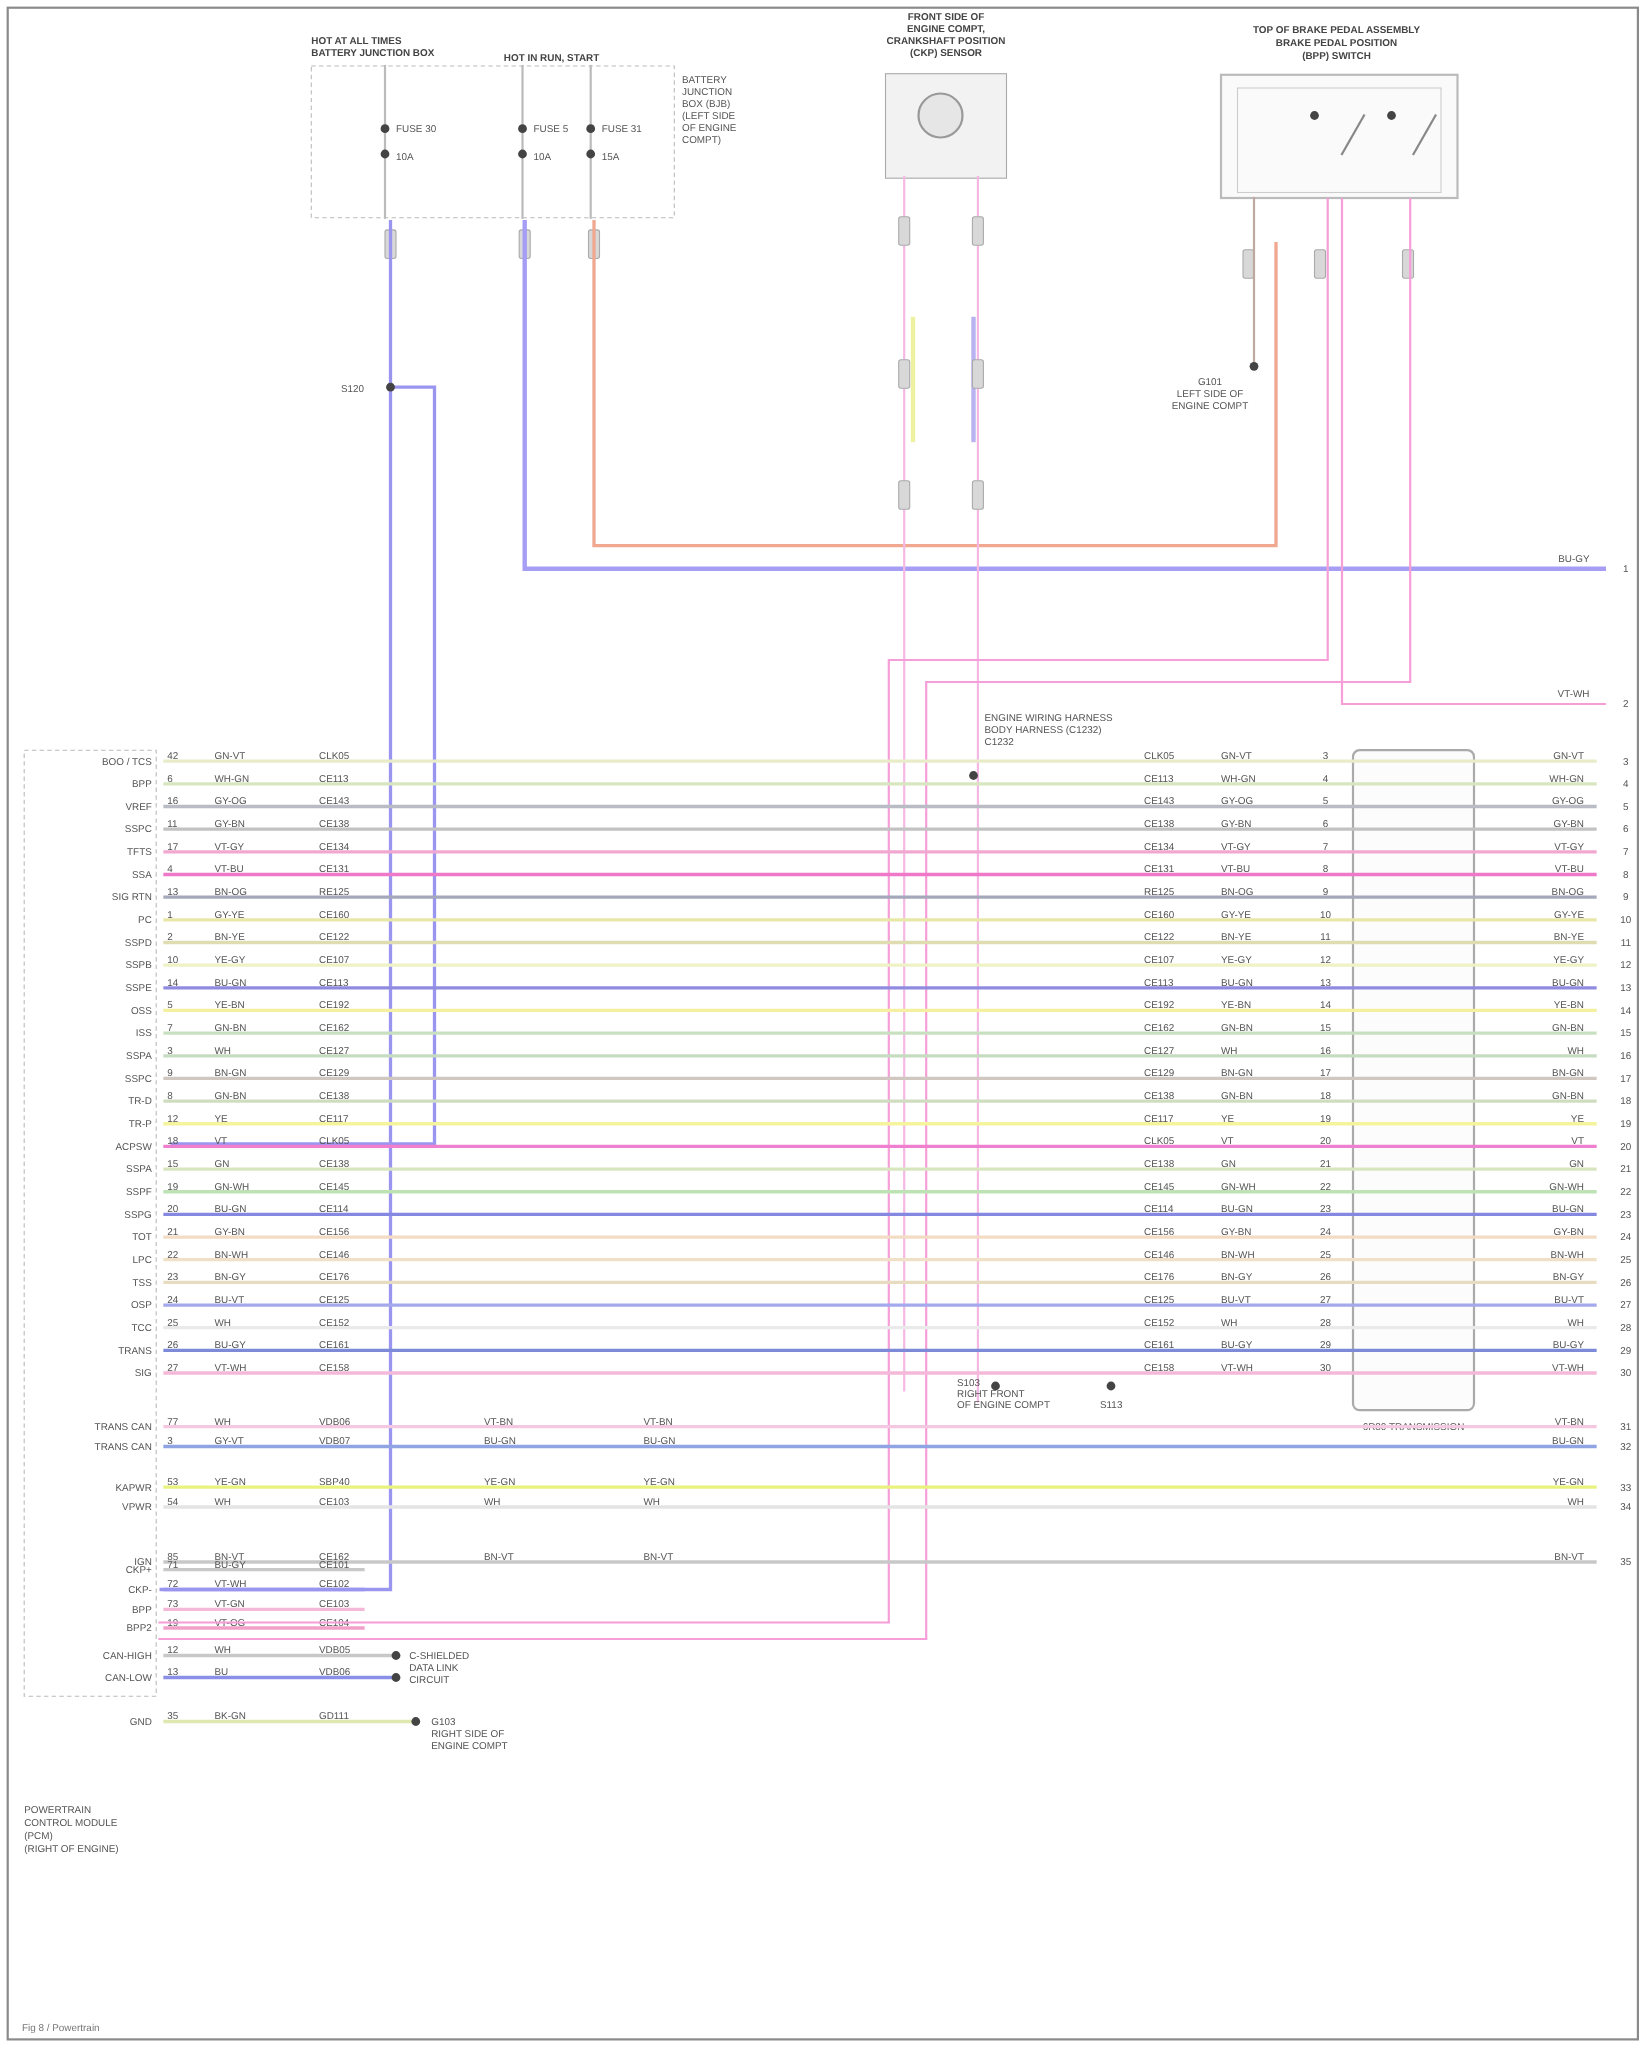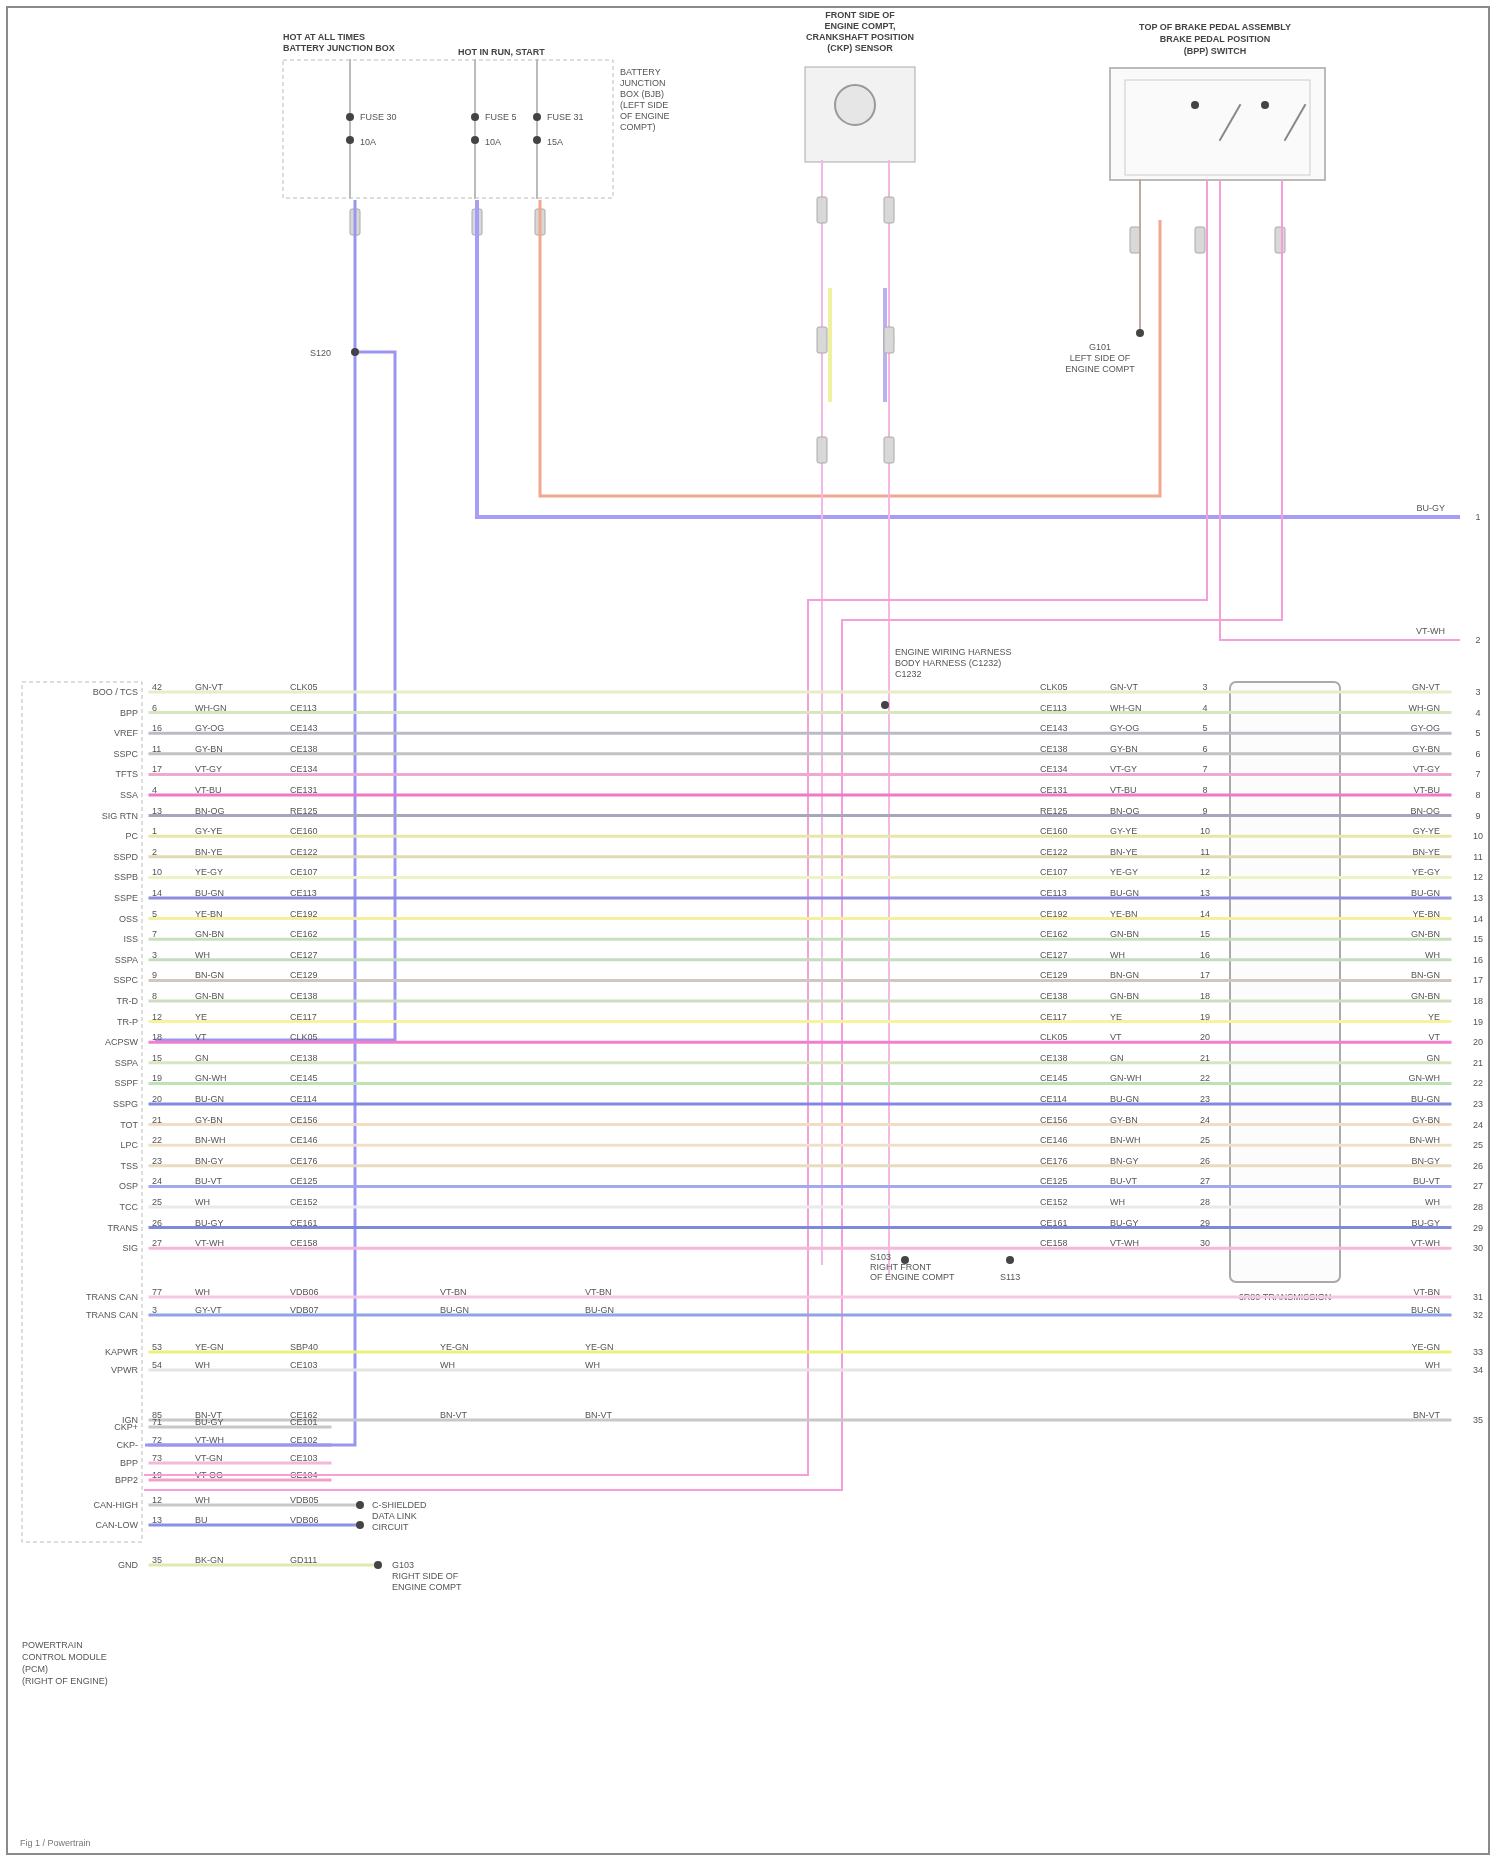--- a/index.html
+++ b/index.html
@@ -471,13 +471,13 @@
     <circle cx="360" cy="1505" r="4" fill="#444"></circle>
     <circle cx="360" cy="1525" r="4" fill="#444"></circle>
     <text x="372" y="1508" class="lbl" text-anchor="start">C-SHIELDED</text>
     <text x="372" y="1519" class="lbl" text-anchor="start">DATA LINK</text>
     <text x="372" y="1530" class="lbl" text-anchor="start">CIRCUIT</text>
     <circle cx="378" cy="1565" r="4" fill="#444"></circle>
     <text x="392" y="1568" class="lbl" text-anchor="start">G103</text>
     <text x="392" y="1579" class="lbl" text-anchor="start">RIGHT SIDE OF</text>
     <text x="392" y="1590" class="lbl" text-anchor="start">ENGINE COMPT</text>
   </svg>
-<div id="footer">Fig 1 / Powertrain</div>
+<div id="footer">Fig 8 / Powertrain</div>
 
 </body></html>

